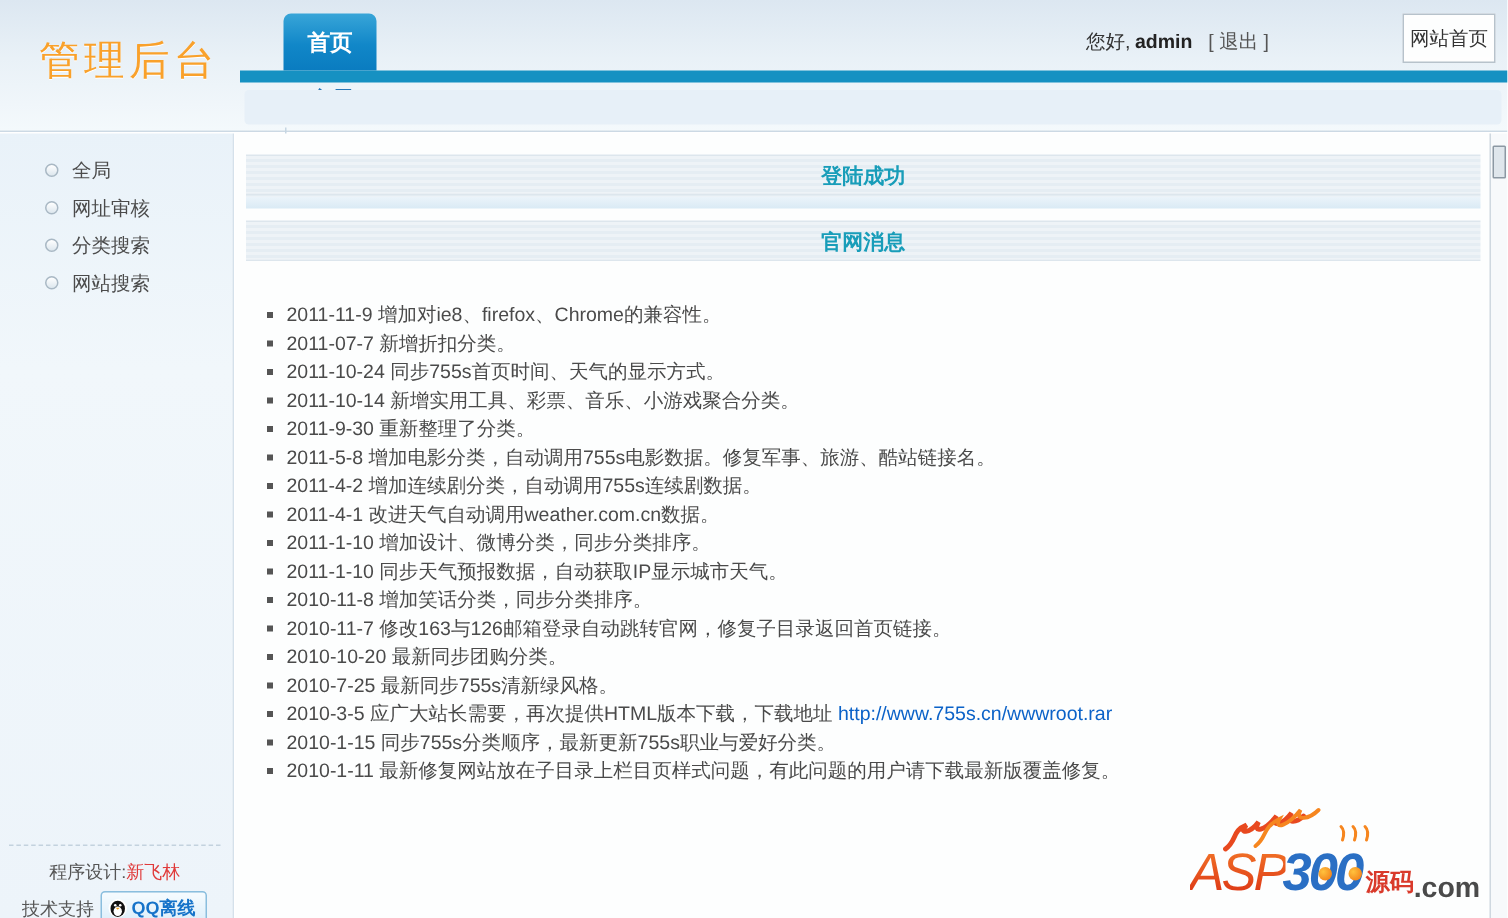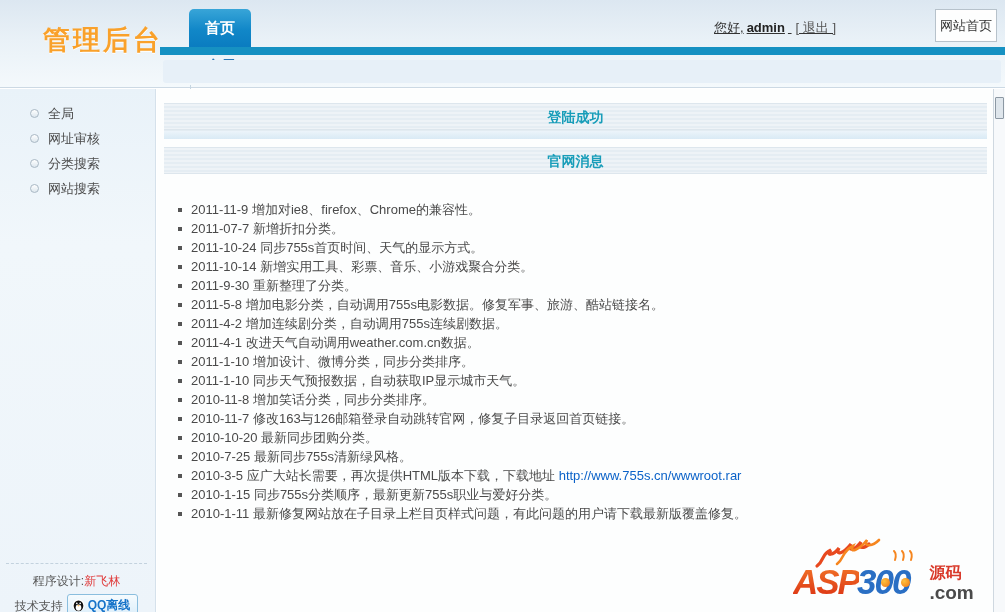--- a/index.html
+++ b/index.html
@@ -4,32 +4,32 @@
 <style>
   * { margin:0; padding:0; box-sizing:border-box; }
   html,body { width:1005px; height:612px; overflow:hidden;
     font-family:"Liberation Sans","DejaVu Sans",sans-serif; background:#fff; }
   .page { position:relative; width:1005px; height:612px; background:#fff; }
 
   
   .header { position:absolute; left:0; top:0; width:1005px; height:88px;
     background:linear-gradient(180deg,#dce7f1 0%,#e9f1f7 45%,#f4f9fc 100%);
     border-bottom:1px solid #ccd9e4; }
-  .logo { position:absolute; left:43px; top:22px; font-size:27px; font-weight:bold;
+  .logo { position:absolute; left:26px; top:22px; font-size:27px; font-weight:normal;
     color:#f9a12b; letter-spacing:3px; text-shadow:0 1px 0 #fff; }
   .tabs { position:absolute; left:160px; top:9px; display:flex; align-items:flex-end; list-style:none;flex-direction:column; }
   .tab { height:38px; display:flex; align-items:center; padding:0 15px;
     font-size:15px; font-weight:bold; color:#2878b8; cursor:pointer; }
   .tab.inactive + .tab.inactive { border-left:1px solid #c6d6e2; }
   .tab.active { background:linear-gradient(180deg,#38a5d8 0%,#1187c8 55%,#0a7cc0 100%);
     color:#fff; border-radius:5px 5px 0 0; padding:0 16px; }
   .tabbar-line { position:absolute; left:160px; top:47px; right:0; height:8px; background:#1691c2; }
   .header-subband { position:absolute; left:163px; top:60px; right:4px; height:23px;
     background:#e7f0f8; border-radius:3px; }
-  .greeting { position:absolute; right:169px; top:19px; font-size:13px; color:#333; white-space:nowrap;text-decoration:underline; }
+  .greeting { position:absolute; right:159px; top:19px; font-size:13px; color:#333; white-space:nowrap; }
   .greeting b { font-weight:bold; color:#222; padding:0 3px; }
   .logout { color:#555; cursor:pointer; padding-left:4px; }
   .site-home-btn { position:absolute; right:8px; top:9px; width:62px; height:33px;
     background:#fdfefe; border:1px solid #b7c2cb; font-size:13px; color:#333;
     display:flex; align-items:center; justify-content:center; cursor:pointer;
     box-shadow:0 0 0 3px rgba(255,255,255,.35) inset; }
 
   
   .sidebar { position:absolute; left:0; top:89px; width:156px; height:523px;
     background:linear-gradient(180deg,#e9f2f9 0%,#f1f7fb 30%,#edf4fa 100%);
@@ -70,29 +70,29 @@
   .item-list li::before { content:""; display:inline-block; width:4px; height:4px;
     background:#555; margin:0 9px 2px 0; }
   .section-strip { height:9px; background:linear-gradient(180deg,#ecf4fa,#d9eaf5);
     border-top:1px solid #e3ecf2; }
   .news-link { color:#0b62c8; cursor:pointer; text-decoration:none; }
 
   
   .watermark { position:absolute; right:12px; bottom:8px; width:200px; height:62px; }
   .wm-flame { position:absolute; left:18px; top:-6px; }
   .wm-row { position:absolute; left:0; bottom:2px; display:flex; align-items:flex-end; }
-  .wm-asp { font-size:35px; font-weight:bold; font-style:italic; letter-spacing:-2px;
+  .wm-asp { font-size:35px; font-weight:normal; font-style:italic; letter-spacing:-2px;
     background:linear-gradient(180deg,#f47b2a,#d92c12); -webkit-background-clip:text;
     background-clip:text; color:#e0431c; -webkit-text-fill-color:transparent; }
   .wm-300 { position:relative; font-size:35px; font-weight:bold; font-style:italic;
     letter-spacing:-2px; color:#2a6fc4; margin-left:-2px; }
   .yolk { position:absolute; width:9px; height:9px; border-radius:50%;
     background:radial-gradient(circle at 35% 35%,#ffc23d,#f07313); top:16px; }
   .yolk.y1 { left:24px; } .yolk.y2 { left:44px; }
-  .wm-side { display:flex; flex-direction:column; align-items:flex-start; margin-left:20px; line-height:1; }
+  .wm-side { display:flex; flex-direction:row; align-items:flex-start; margin-left:3px; line-height:1; }
   .wm-cn { color:#d93a2b; font-size:16px; font-weight:bold; }
   .wm-com { color:#4a4a4a; font-size:19px; font-weight:bold; margin-top:2px; }
 </style>
 </head>
 <body>
 
 <div class="page">
 
   <div class="header">
     <div class="logo">管理后台</div>

